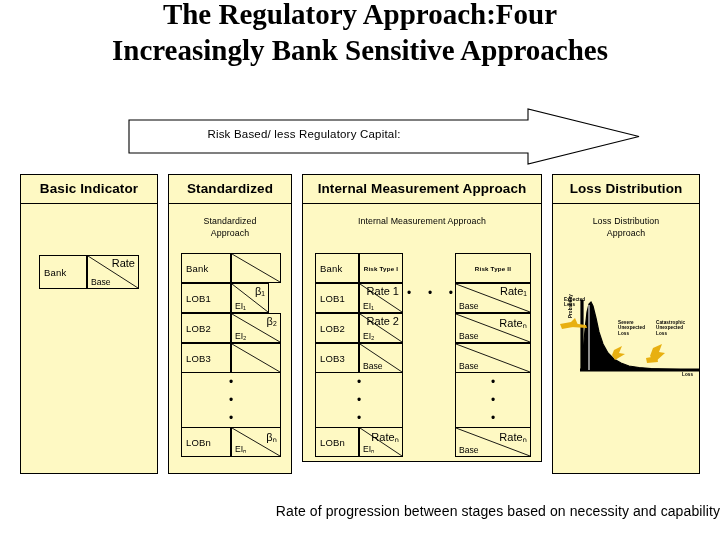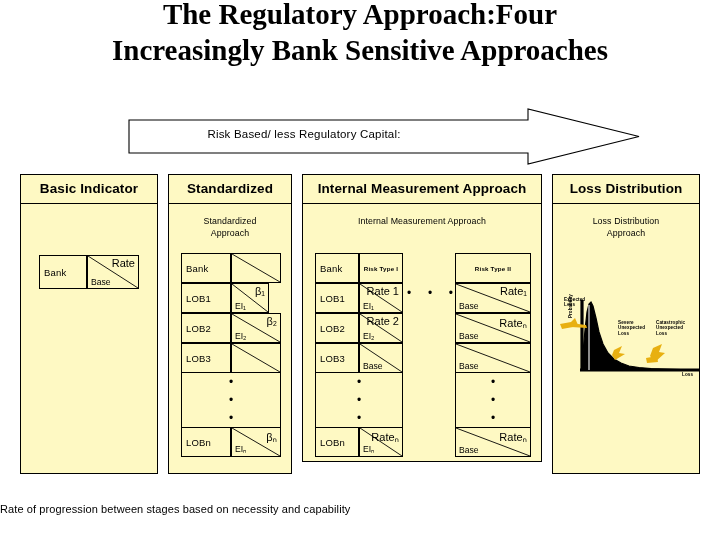--- a/index.html
+++ b/index.html
@@ -175,22 +175,22 @@
     transform-origin: left top;
     white-space: nowrap;
   }
 
   
   #footer {
     position: absolute;
     left: 0;
     top: 503px;
     width: 720px;
-    text-align: left;
-    font-size: 11px;
+    text-align: right;
+    font-size: 14px;
     letter-spacing: 0.1px;
   }
 </style>
 </head>
 <body>
 
 <div id="title">
   <div>The Regulatory Approach:Four</div>
   <div>Increasingly Bank Sensitive Approaches</div>
 </div>

